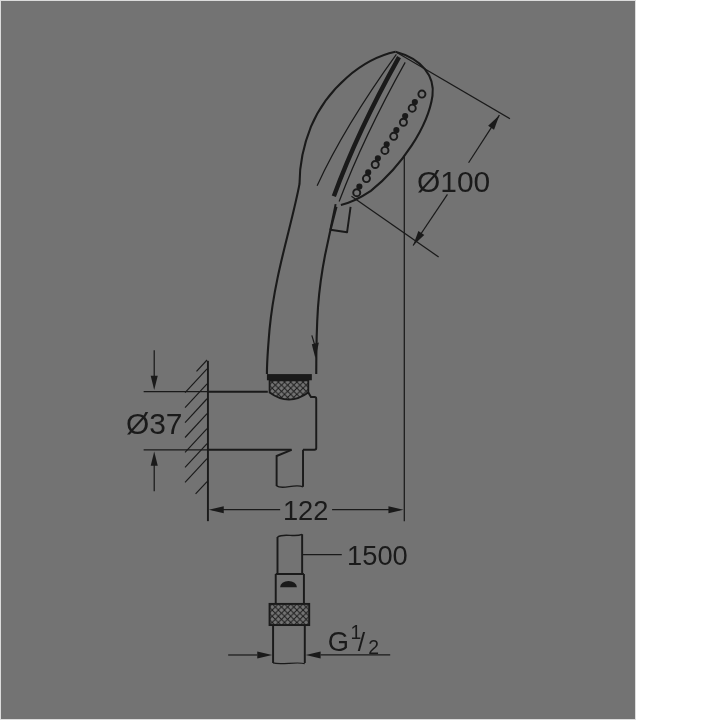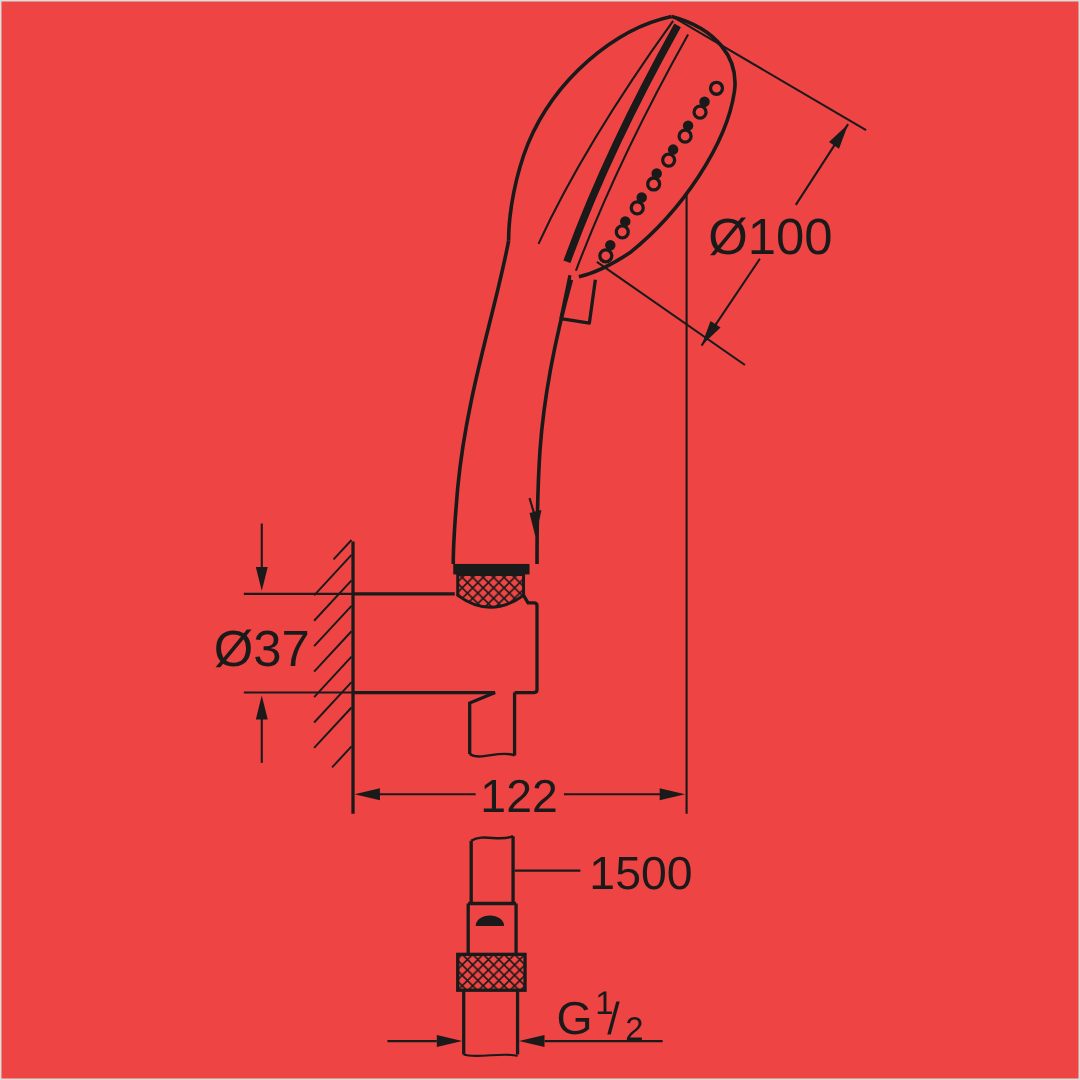--- a/index.html
+++ b/index.html
@@ -1,19 +1,19 @@
 <!DOCTYPE html>
 <html><head>
 <meta charset="utf-8">
 <style>
   html,body{margin:0;padding:0;background:#ffffff;}
   .canvas{
     position:relative;
-    width:720px;height:720px;
-    background:#ef4444;
+    width:636px;height:720px;
+    background:#737373;
     box-sizing:border-box;
     border:1px solid #dcdcdc;
     font-family:"Liberation Sans", sans-serif;
     overflow:hidden;
   }
   svg{display:block;width:100%;height:100%;}
   .dimtext{
     fill:#1a1a1a;
     font-family:"Liberation Sans", sans-serif;
   }

